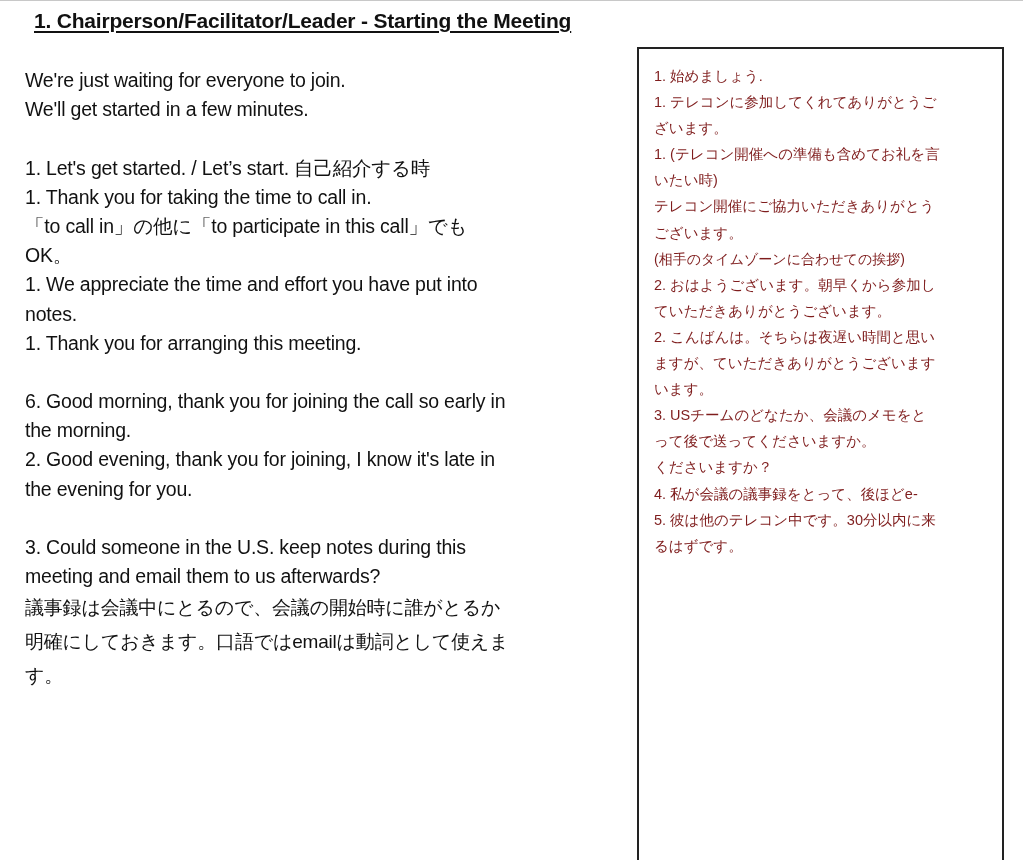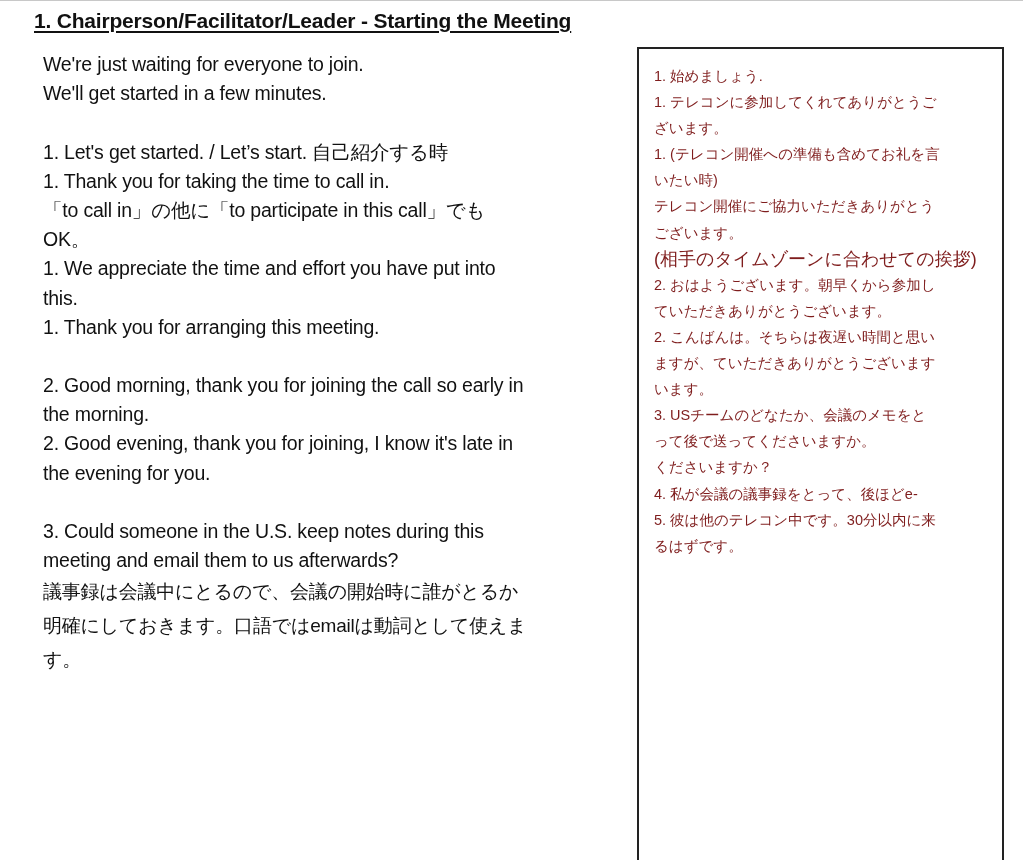--- a/index.html
+++ b/index.html
@@ -8,56 +8,56 @@
     position: relative; font-family: "Liberation Sans", sans-serif; color: #111;
   }
   .topline { position: absolute; left: 0; top: 0; width: 1023px; height: 1px; background: #c8c8c8; }
   .title {
     position: absolute; left: 25px; top: 0; margin: 9px;
     font-size: 21px; font-weight: bold; text-decoration: underline;
     text-decoration-thickness: 2px; text-underline-offset: 3px;
     white-space: nowrap; letter-spacing: -0.2px; text-align: center;
   }
   .left {
-    position: absolute; left: 25px; top: 50px; width: 600px;
-    font-size: 19.5px; line-height: 29.2px; letter-spacing: -0.2px; margin-left: 18px;
+    position: absolute; left: 25px; top: 66px; width: 600px;
+    font-size: 19.5px; line-height: 29.2px; letter-spacing: -0.2px;
   }
   .left .line { white-space: nowrap; height: 29.2px; }
   .left .line.big { font-size: 19px; line-height: 34px; height: 34px; }
   .box {
     position: absolute; left: 637px; top: 47px; width: 363px; height: 830px;
     border: 2px solid #222; border-bottom: none; background: #fff;
   }
   .right {
     position: absolute; left: 654px; top: 63px; width: 340px;
     font-size: 14.5px; line-height: 26.1px; color: #7f1d1d;
   }
   .right .line { white-space: nowrap; height: 26.1px; }
-  .right .line.small { font-size: 18px; }
+  .right .line.small { font-size: 14px; }
 </style>
 </head>
 <body>
 
 <div class="topline"></div>
 
 <h1 class="title">1. Chairperson/Facilitator/Leader - Starting the Meeting</h1>
 
 <div class="left">
   <div class="line">We're just waiting for everyone to join.</div>
   <div class="line">We'll get started in a few minutes.</div>
   <div class="line"></div>
   <div class="line">1. Let's get started. / Let’s start. 自己紹介する時</div>
   <div class="line">1. Thank you for taking the time to call in.</div>
   <div class="line">「to call in」の他に「to participate in this call」でも</div>
   <div class="line">OK。</div>
   <div class="line">1. We appreciate the time and effort you have put into</div>
-  <div class="line">this.</div>
+  <div class="line">notes.</div>
   <div class="line">1. Thank you for arranging this meeting.</div>
   <div class="line"></div>
-  <div class="line">2. Good morning, thank you for joining the call so early in</div>
+  <div class="line">6. Good morning, thank you for joining the call so early in</div>
   <div class="line">the morning.</div>
   <div class="line">2. Good evening, thank you for joining, I know it's late in</div>
   <div class="line">the evening for you.</div>
   <div class="line"></div>
   <div class="line">3. Could someone in the U.S. keep notes during this</div>
   <div class="line">meeting and email them to us afterwards?</div>
   <div class="line big">議事録は会議中にとるので、会議の開始時に誰がとるか</div>
   <div class="line big">明確にしておきます。口語ではemailは動詞として使えま</div>
   <div class="line big">す。</div>
 </div>

